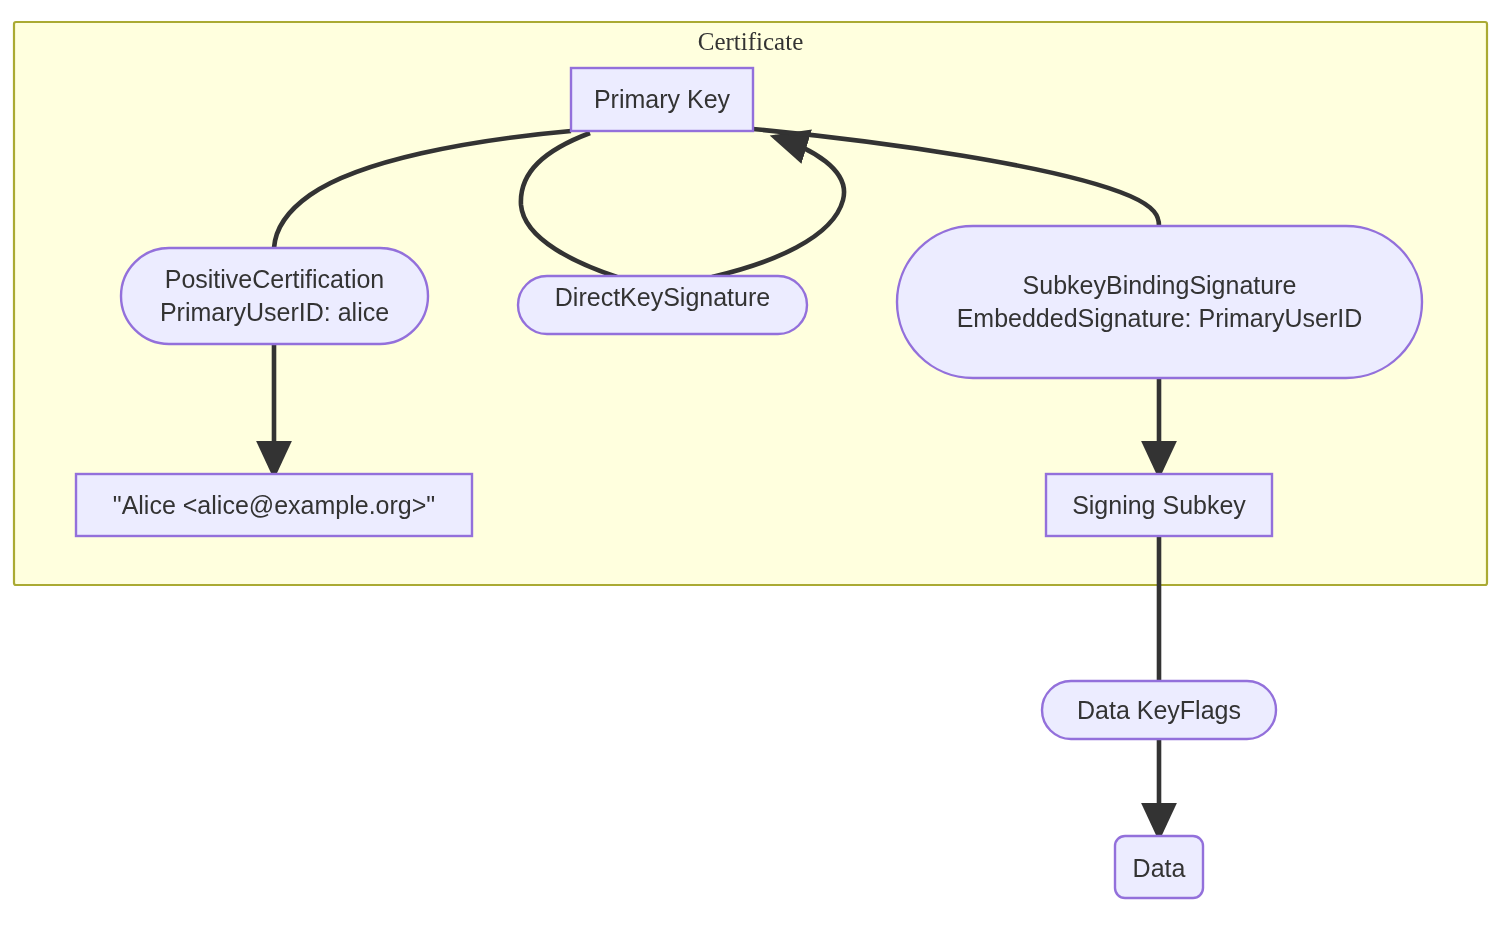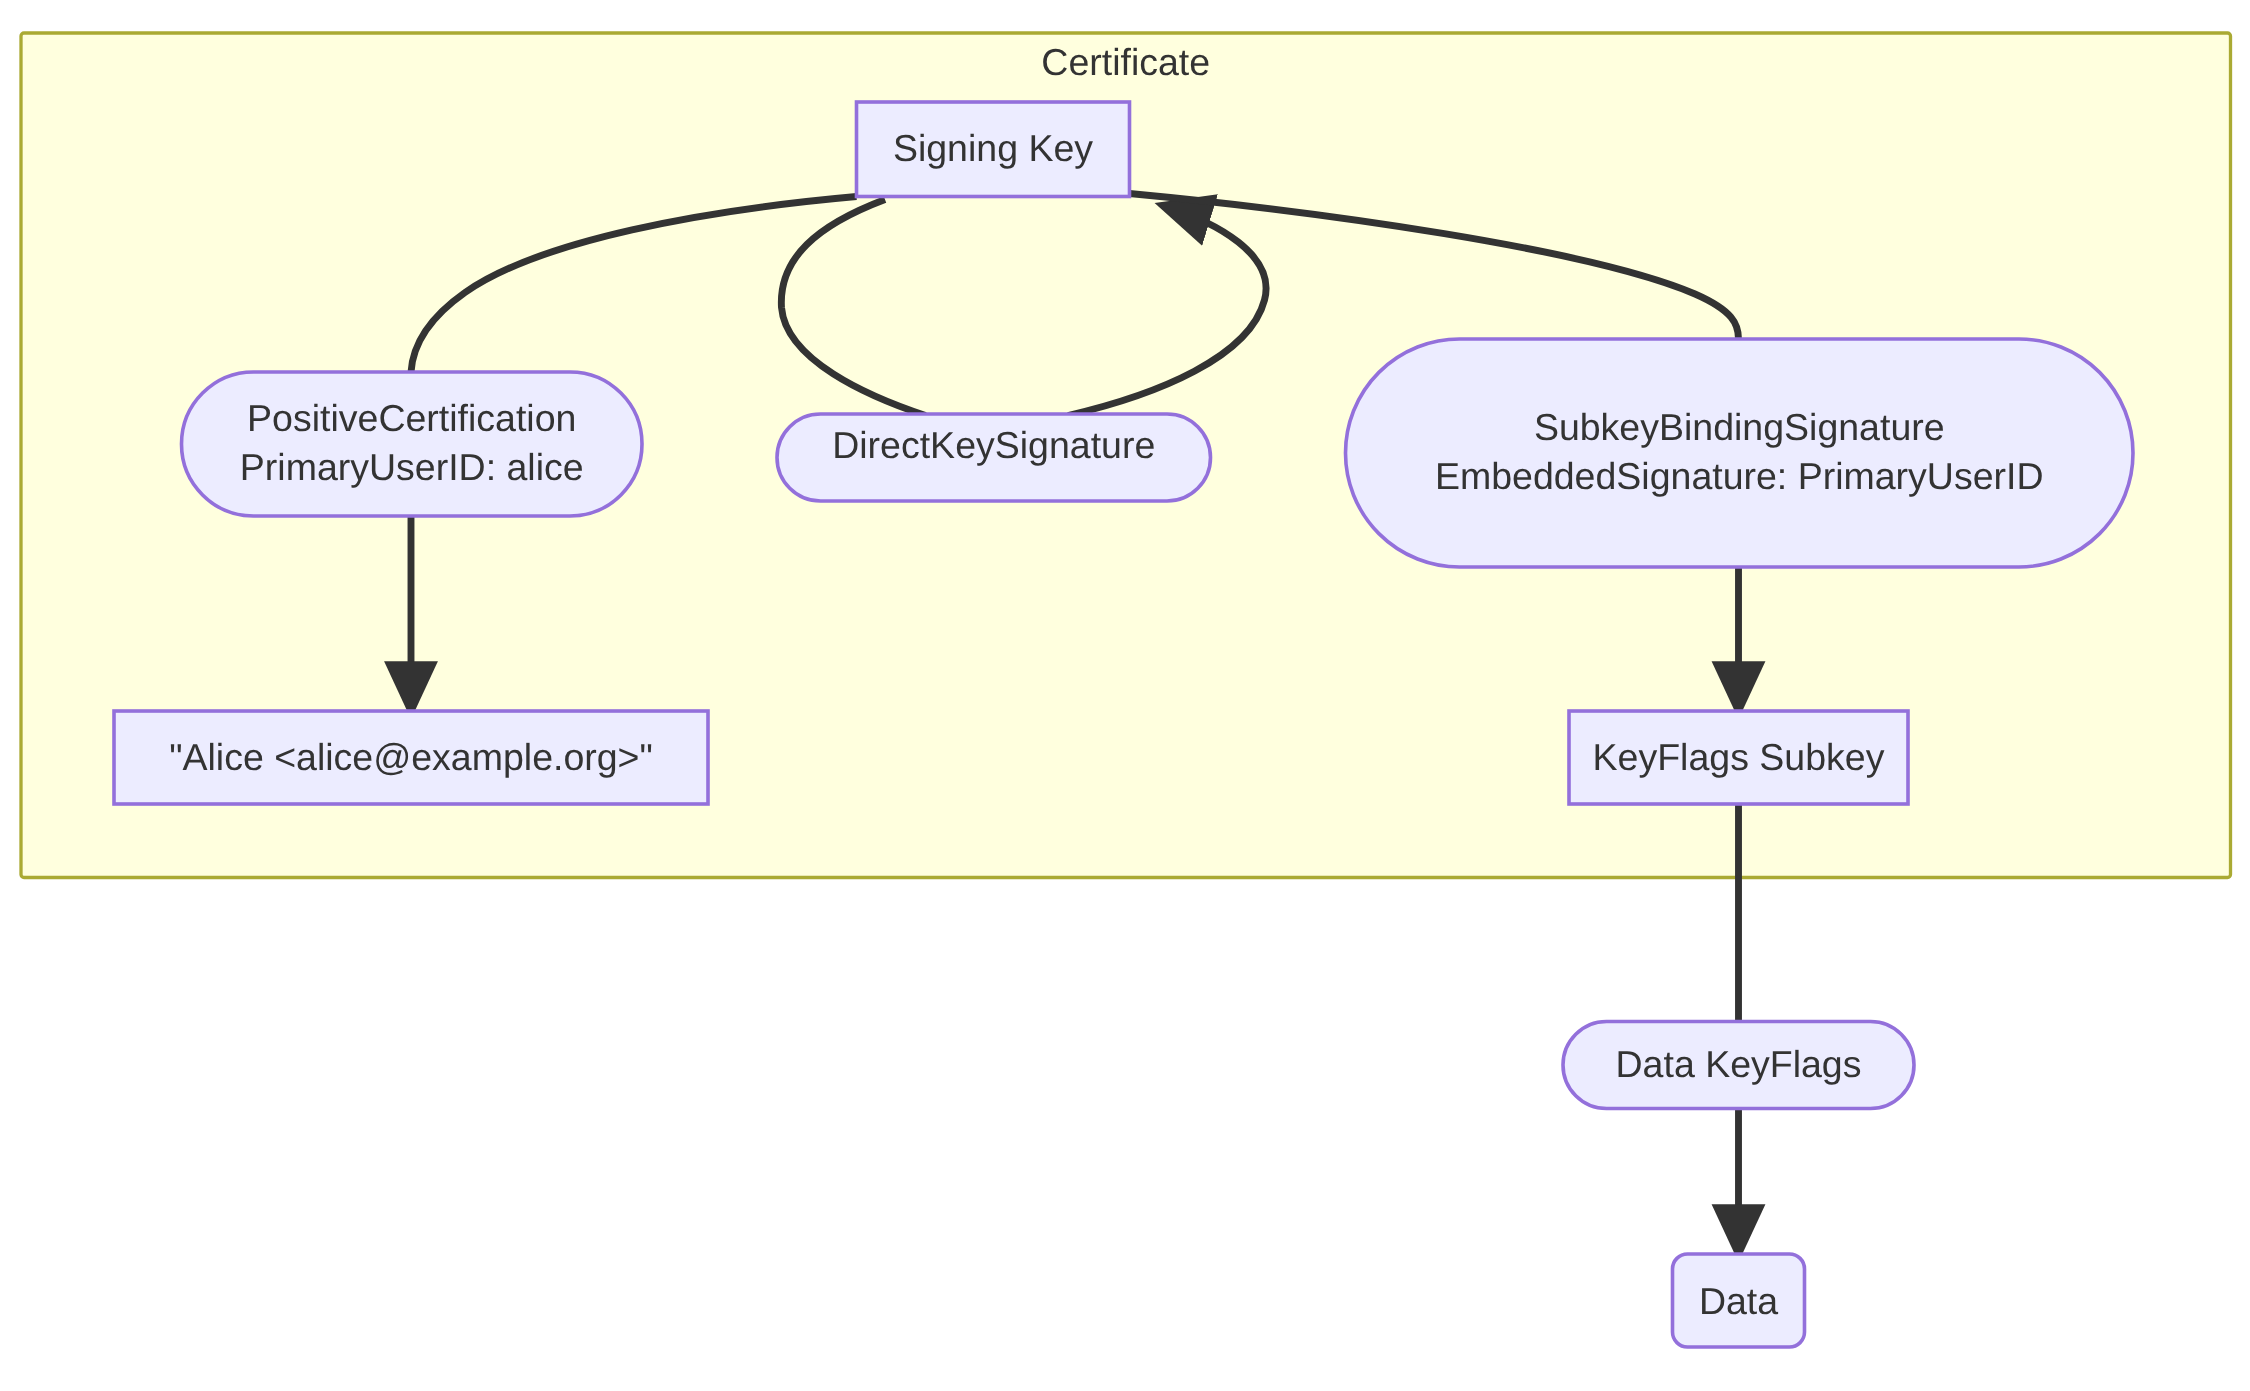--- a/index.html
+++ b/index.html
@@ -90,24 +90,24 @@
       <rect x="76" y="474" width="396" height="62"></rect>
 
       <rect x="1046" y="474" width="226" height="62"></rect>
 
       <rect x="1042" y="681" width="234" height="58" rx="29" ry="29"></rect>
 
       <rect x="1115" y="836" width="88" height="62" rx="10" ry="10"></rect>
     </g>
   </svg>
 
-  <div class="cluster-title" style="left:14px; top:28px; width:1473px;">Certificate</div>
+  <div class="cluster-title" style="left:14px; top:28px; width:1473px;font-family:Liberation Serif, serif;">Certificate</div>
 
   <div class="node-label" style="left:571px; top:68px; width:182px; height:63px;">
-    <span>Signing Key</span>
+    <span>Primary Key</span>
   </div>
 
   <div class="node-label" style="left:121px; top:248px; width:307px; height:96px;">
     <span>PositiveCertification</span>
     <span>PrimaryUserID: alice</span>
   </div>
 
   <div class="node-label" style="left:518px; top:276px; width:289px; height:42px;">
     <span>DirectKeySignature</span>
   </div>
@@ -115,21 +115,21 @@
   <div class="node-label" style="left:897px; top:226px; width:525px; height:152px;justify-content:center;">
     <span>SubkeyBindingSignature</span>
     <span>EmbeddedSignature: PrimaryUserID</span>
   </div>
 
   <div class="node-label" style="left:76px; top:474px; width:396px; height:62px;">
     <span>"Alice &lt;alice@example.org&gt;"</span>
   </div>
 
   <div class="node-label" style="left:1046px; top:474px; width:226px; height:62px;">
-    <span>KeyFlags Subkey</span>
+    <span>Signing Subkey</span>
   </div>
 
   <div class="node-label" style="left:1042px; top:681px; width:234px; height:58px;">
     <span>Data KeyFlags</span>
   </div>
 
   <div class="node-label" style="left:1115px; top:836px; width:88px; height:64px;">
     <span>Data</span>
   </div>
 

